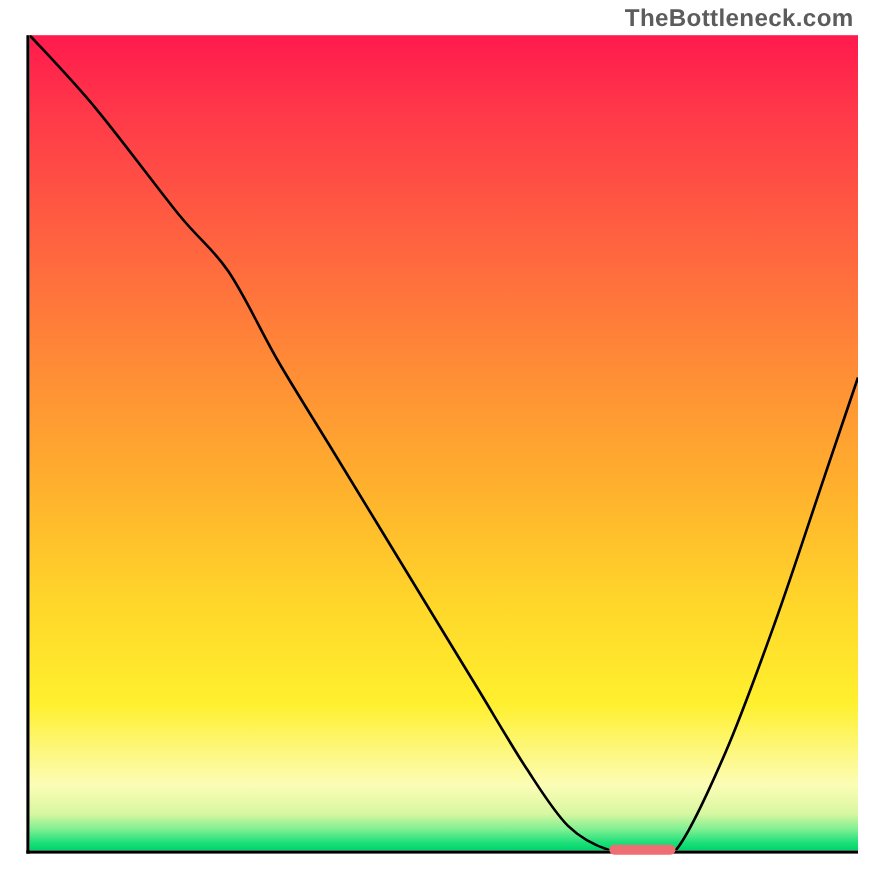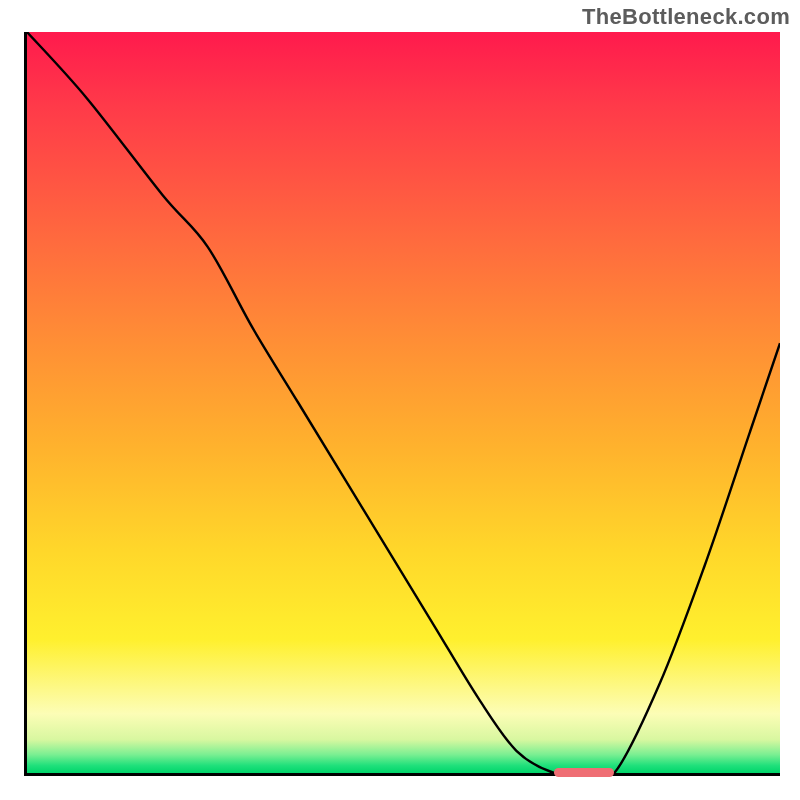--- a/index.html
+++ b/index.html
@@ -12,21 +12,21 @@
     font-family: Arial, Helvetica, sans-serif;
   }
   .chart-wrap {
     position: relative;
     width: 800px;
     height: 800px;
   }
   .watermark {
     position: absolute;
     top: 4px;
-    right: 10px;
+    right: 24px;
     font-size: 22px;
     font-weight: 600;
     color: #5c5c5c;
     letter-spacing: 0.3px;
     z-index: 5;
   }
   .plot-area {
     position: absolute;
     left: 24px;
     top: 32px;

